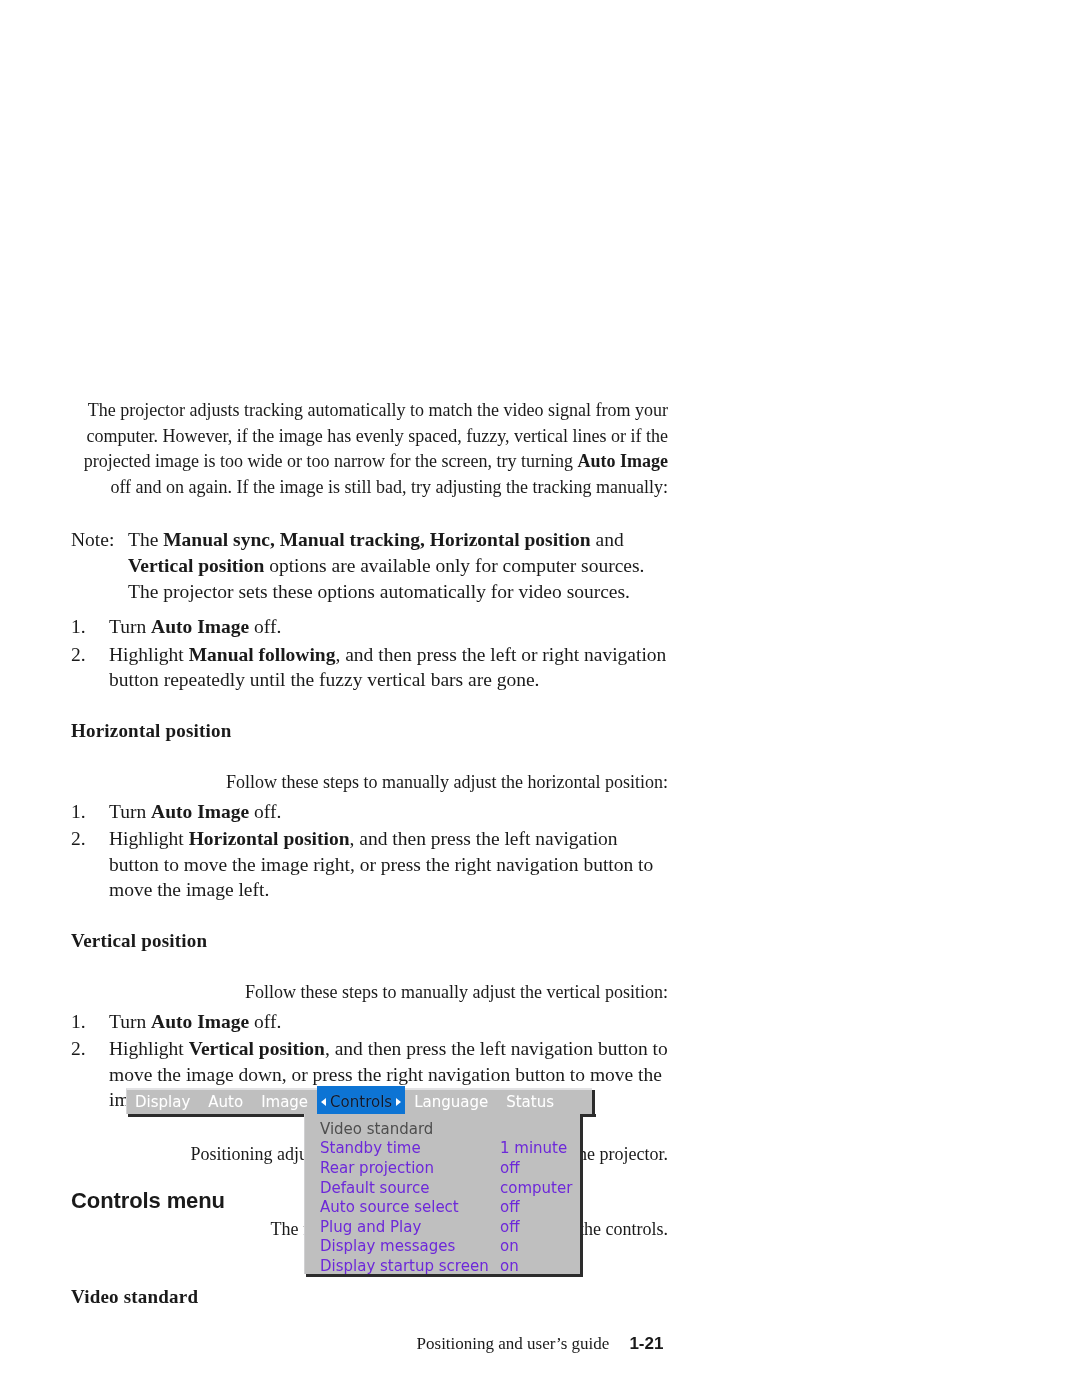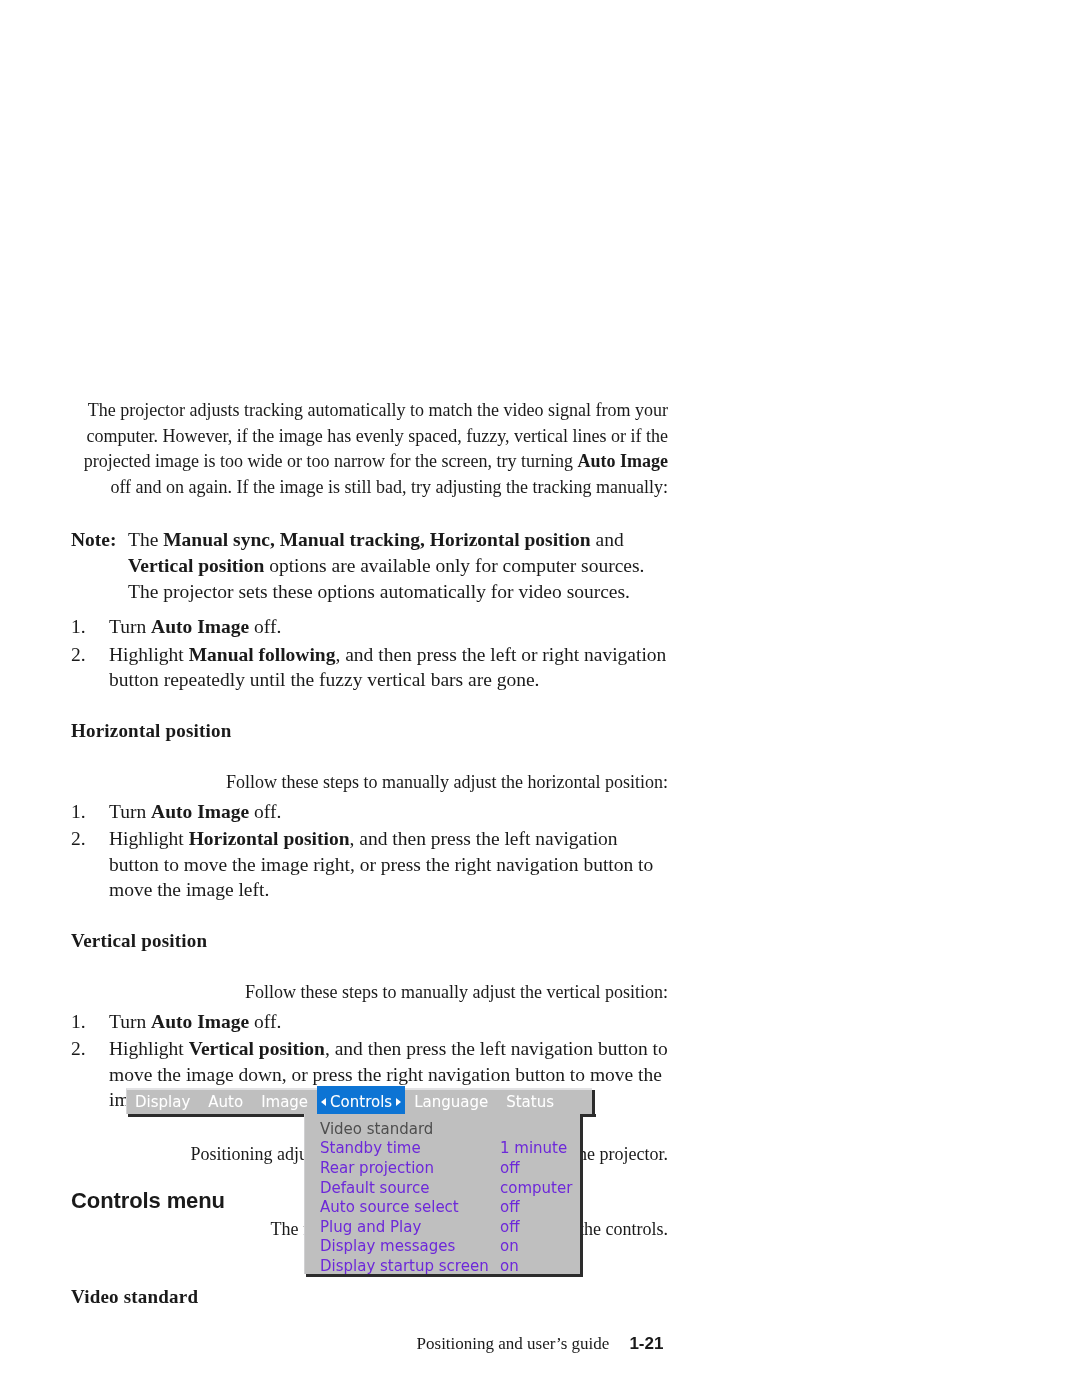--- a/index.html
+++ b/index.html
@@ -49,21 +49,21 @@
   .note {
     font-size: 19.5px;
     line-height: 25.6px;
     position: relative;
     padding-left: 57px;
   }
   .note-label {
     position: absolute;
     left: 0;
     top: 0;
-    font-weight: bold;
+    font-weight: normal;
   }
 
   
   ol.steps {
     margin: 0;
     padding: 0;
     list-style: none;
     font-size: 19.5px;
     line-height: 25.6px;
   }
@@ -140,21 +140,21 @@
   .osd-tab {
     padding: 0 9px;
     color: #ffffff;
     line-height: 24px;
     white-space: nowrap;
     text-shadow: 0 0 1px rgba(255,255,255,0.25);
   }
   .osd-tab.first { padding-left: 8px; }
   .osd-tab.active {
     background: #0d74d4;
-    color: #ffffff;
+    color: #0f172a;
     padding: 4px 4px;
     display: flex;
     align-items: center;
     gap: 4px;
     height: 24px;
   }
   .tri {
     display: inline-block;
     width: 0; height: 0;
     border-top: 4px solid transparent;

